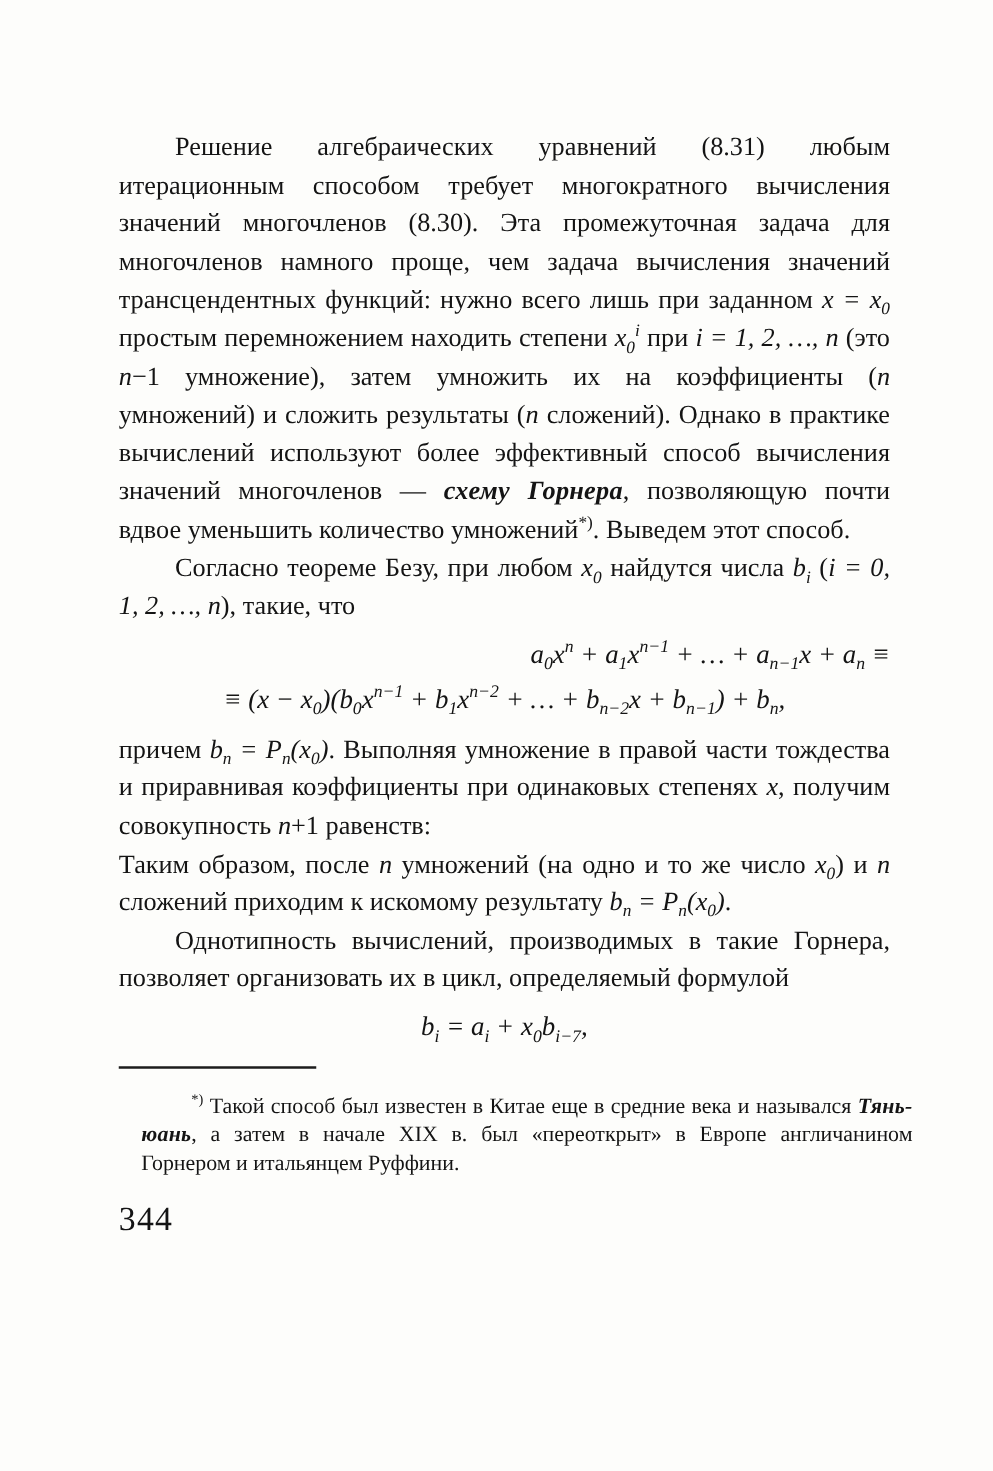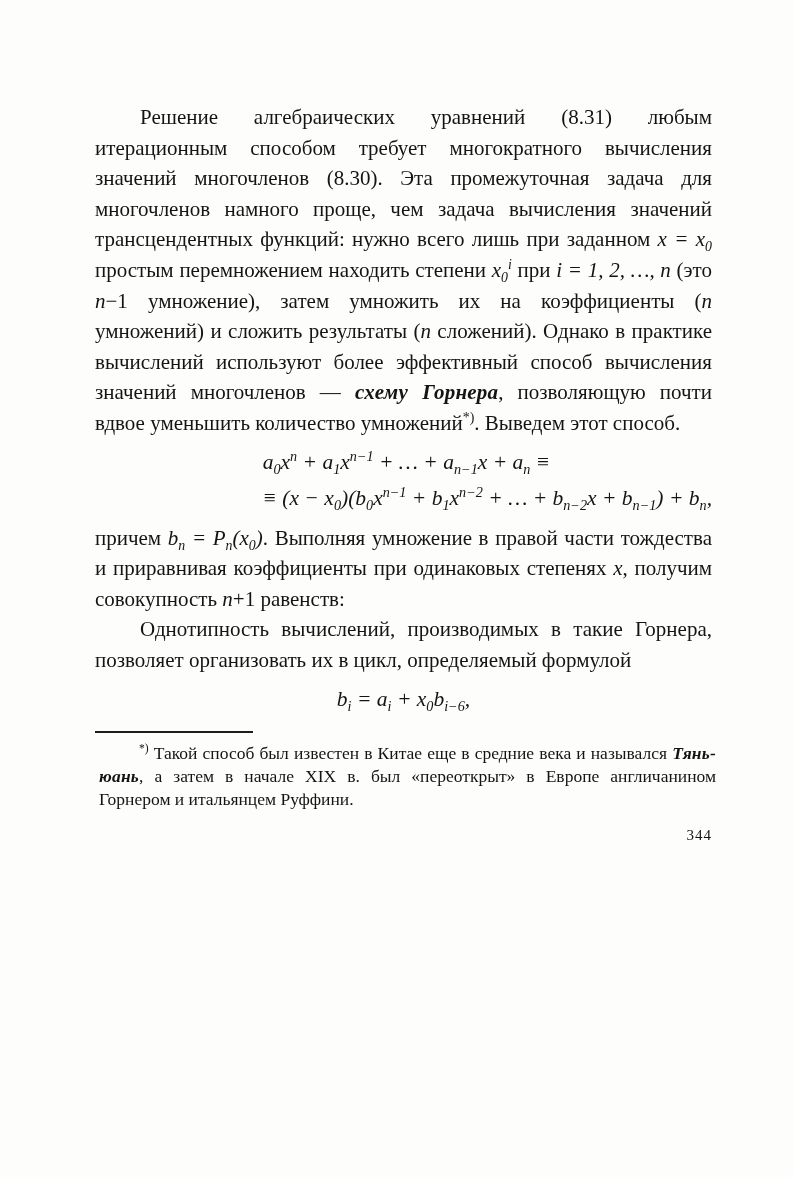--- a/index.html
+++ b/index.html
@@ -31,77 +31,79 @@
   }
   .para.indent {
     text-indent: 45px;
   }
   .equation {
     font-size: 21.5px;
     line-height: 36px;
     margin: 5px 0 7px 0;
   }
   .eq-line { white-space: nowrap; }
-  .eq-left { text-align: center; padding-left: 6px; }
-  .eq-right { text-align: right; }
+  .eq-left { text-align: right; padding-left: 6px; }
+  .eq-right { text-align: center; }
   .eq-indent { padding-left: 25px; margin: 3px 0 5px 0; line-height: 34px; }
   .eq-center { text-align: center; margin: 6px 0 8px 0; line-height: 34px; }
   sub, sup {
     font-size: 0.66em;
     line-height: 0;
   }
   sup { vertical-align: super; }
   sub { vertical-align: sub; }
   b i, i b { letter-spacing: 0.2px; }
   .footnote-rule {
     width: 158px;
     height: 0;
     border: none;
     border-top: 2.5px solid #1c1c1c;
     margin: 15px 0 9px 0;
   }
   .footnote {
-    margin: 4px;
+    margin: 18px;
     width: 617px;
     font-size: 17.5px;
     line-height: 23.2px;
     text-align: justify;
     text-indent: 40px;
     hyphens: auto;
     -webkit-hyphens: auto;
   }
   .page-number {
     margin-top: 16px;
     width: 617px;
-    text-align: right;
-    font-size: 15px;
+    text-align: left;
+    font-size: 27px;
     letter-spacing: 1px;
   }
 </style>
 </head>
 <body>
 
 <div class="page">
   <main class="text-block">
 
     <p class="para indent">Решение алгебраических уравнений (8.31) любым итерационным способом требует многократного вычисления значений многочленов (8.30). Эта промежуточная задача для многочленов намного проще, чем задача вычисления значений трансцендентных функций: нужно всего лишь при заданном <i>x = x<sub>0</sub></i> простым перемножением находить степени <i>x<sub>0</sub><sup>i</sup></i> при <i>i = 1, 2, …, n</i> (это <i>n</i>−1 умножение), затем умножить их на коэффициенты (<i>n</i> умножений) и сложить результаты (<i>n</i> сложений). Однако в практике вычислений используют более эффективный способ вычисления значений многочленов — <b><i>схему Горнера</i></b>, позволяющую почти вдвое уменьшить количество умножений<sup>*)</sup>. Выведем этот способ.</p>
 
+    <p class="para indent">Согласно теореме Безу, при любом <i>x<sub>0</sub></i> найдутся числа <i>b<sub>i</sub></i> (<i>i = 0, 1, 2, …, n</i>), такие, что</p>
 
     <div class="equation">
       <div class="eq-line eq-left"><i>a<sub>0</sub>x<sup>n</sup> + a<sub>1</sub>x<sup>n−1</sup> + … + a<sub>n−1</sub>x + a<sub>n</sub> ≡</i></div>
       <div class="eq-line eq-right"><i>≡ (x − x<sub>0</sub>)(b<sub>0</sub>x<sup>n−1</sup> + b<sub>1</sub>x<sup>n−2</sup> + … + b<sub>n−2</sub>x + b<sub>n−1</sub>) + b<sub>n</sub>,</i></div>
     </div>
 
     <p class="para">причем <i>b<sub>n</sub> = P<sub>n</sub>(x<sub>0</sub>)</i>. Выполняя умножение в правой части тождества и приравнивая коэффициенты при одинаковых степенях <i>x</i>, получим совокупность <i>n</i>+1 равенств:</p>
 
 
+    <p class="para">Таким образом, после <i>n</i> умножений (на одно и то же число <i>x<sub>0</sub></i>) и <i>n</i> сложений приходим к искомому результату <i>b<sub>n</sub> = P<sub>n</sub>(x<sub>0</sub>)</i>.</p>
 
     <p class="para indent">Однотипность вычислений, производимых в такие Горнера, позволяет организовать их в цикл, определяемый формулой</p>
 
-    <div class="equation eq-center eq-line"><i>b<sub>i</sub> = a<sub>i</sub> + x<sub>0</sub>b<sub>i−6</sub>,</i></div>
+    <div class="equation eq-center eq-line"><i>b<sub>i</sub> = a<sub>i</sub> + x<sub>0</sub>b<sub>i−7</sub>,</i></div>
 
 
   </main>
 
   <hr class="footnote-rule">
 
   <p class="footnote"><sup>*)</sup> Такой способ был известен в Китае еще в средние века и назывался <b><i>Тянь-юань</i></b>, а затем в начале XIX в. был «переоткрыт» в Европе англичанином Горнером и итальянцем Руффини.</p>
 
   <div class="page-number">344</div>
 </div>

